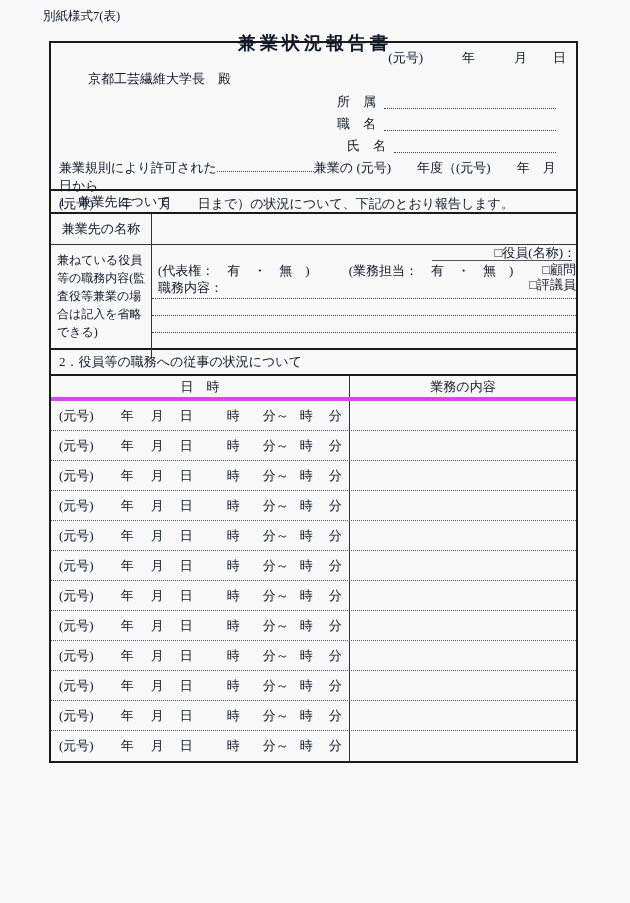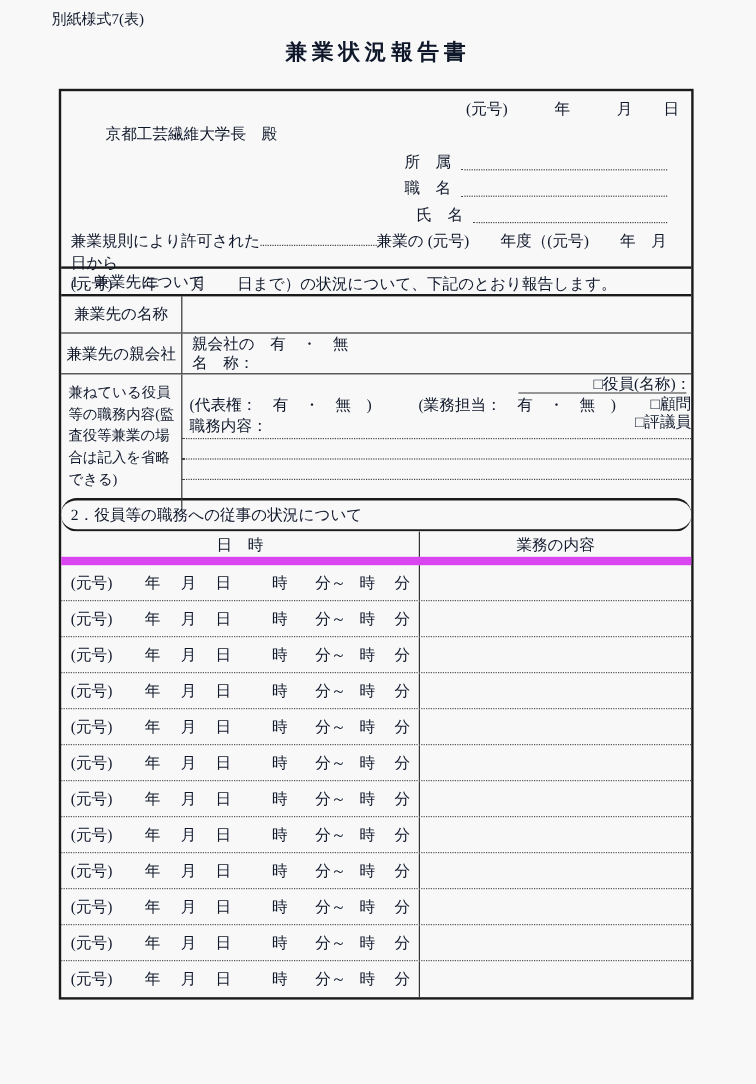--- a/index.html
+++ b/index.html
@@ -1,39 +1,39 @@
 <!DOCTYPE html>
 <html><head>
 <meta charset="utf-8">
 <style>
   html,body{margin:0;padding:0;}
   .sheet{position:relative;width:630px;height:903px;background:#f8f8f8;
          font-family:"Liberation Serif","DejaVu Serif",serif;color:#0f172a;overflow:hidden;}
   .corner{position:absolute;left:43px;top:8px;font-size:12.5px;}
   .title{position:absolute;top:31px;left:0;right:0;text-align:center;
          font-size:18px;font-weight:bold;letter-spacing:4px;}
-  .doc{position:absolute;left:49px;top:74px;width:529px;box-sizing:border-box;
+  .doc{position:absolute;left:49px;top:41px;width:529px;box-sizing:border-box;
        border:2px solid #1a1a1a;font-size:13px;}
   
   .top-block{padding-top:5px;height:141px;}
   .date-row{text-align:right;padding-right:10px;height:20px;line-height:20px;}
   .addressee{margin-left:37px;height:22px;line-height:22px;}
   .field-row{display:flex;justify-content:flex-end;align-items:flex-end;
              padding-right:20px;height:22px;}
   .field-row .flabel{line-height:20px;}
   .dotline{display:inline-block;border-bottom:1px dotted #444;height:16px;
            margin-left:8px;margin-bottom:3px;}
   .dl-a{width:172px;} .dl-b{width:172px;} .dl-c{width:162px;}
   .paragraph{padding:3px 9px 0 8px;line-height:18px;}
   .blank-underline{display:inline-block;width:97px;border-bottom:1px dotted #444;
                    height:12px;}
   
   .sec-head{border-top:2px solid #1a1a1a;border-bottom:2px solid #1a1a1a;
             padding-left:8px;height:21px;line-height:21px;}
-  .sec-head2{height:24px;line-height:24px;border-radius:13px;}
+  .sec-head2{height:24px;line-height:24px;}
   
   .s1row{display:grid;grid-template-columns:101px 1fr;}
   .s1row.bline{border-bottom:1px solid #333;}
   .s1label{border-right:1px solid #333;display:flex;align-items:center;
            justify-content:center;text-align:center;}
   .s1r1{height:30px;}
   .s1r2{height:33px;}
   .s1r2 .s1content{padding-left:8px;padding-top:1px;line-height:16px;}
   .s1r3{height:103px;}
   .s1r3 .s1label{align-items:flex-start;justify-content:flex-start;text-align:left;
@@ -41,21 +41,21 @@
   .r3l1{height:18px;display:flex;align-items:flex-end;padding-left:6px;line-height:15px;flex-direction:column;}
   .officer-line{display:inline-block;width:140px;border-bottom:1px solid #555;
                 height:12px;margin:0 4px 1px 2px;}
   .r3l1 .adv{margin-left:56px;} .r3l1 .cou{margin-left:46px;}
   .r3l2{height:16px;line-height:16px;padding-left:6px;}
   .r3l3{height:20px;line-height:18px;padding-left:6px;border-bottom:1px dotted #444;box-sizing:border-box;}
   .r3empty{height:17px;border-bottom:1px dotted #444;box-sizing:border-box;}
   .r3last{height:15px;}
   
   .s2hdr{display:grid;grid-template-columns:299px 1fr;height:21px;
-         border-bottom:7px solid #d946ef;}
+         border-bottom:4px solid #d946ef;}
   .s2hdr div{display:flex;align-items:center;justify-content:center;}
   .s2hdr .hleft{border-right:1px solid #333;}
   .s2row{display:grid;grid-template-columns:299px 1fr;height:30px;
          border-bottom:1px dotted #555;box-sizing:border-box;}
   .s2row:last-child{border-bottom:none;}
   .s2left{display:flex;align-items:center;border-right:1px solid #333;}
   .tok{display:inline-block;}
   .tok0{margin-left:8px;} .tok1{margin-left:27px;} .tok2{margin-left:17px;}
   .tok3{margin-left:16px;} .tok4{margin-left:34px;} .tok5{margin-left:23px;}
   .tok6{margin-left:11px;} .tok7{margin-left:16px;}
@@ -92,27 +92,20 @@
       </div>
     </div>
 
     <div class="sec-head">1．兼業先について</div>
 
     <div class="s1row s1r1 bline">
       <div class="s1label">兼業先の名称</div>
       <div class="s1content"></div>
     </div>
 
-    <div class="s1row s1r2 bline">
-      <div class="s1label">兼業先の親会社</div>
-      <div class="s1content">
-        <div>親会社の　有　・　無</div>
-        <div>名　称：</div>
-      </div>
-    </div>
 
     <div class="s1row s1r3">
       <div class="s1label">兼ねている役員等の職務内容(監査役等兼業の場合は記入を省略できる)</div>
       <div class="s1content">
         <div class="r3l1">
           <span>□役員(名称)：</span>
           <span class="officer-line"></span>
           <span class="adv">□顧問</span>
           <span class="cou">□評議員</span>
         </div>

